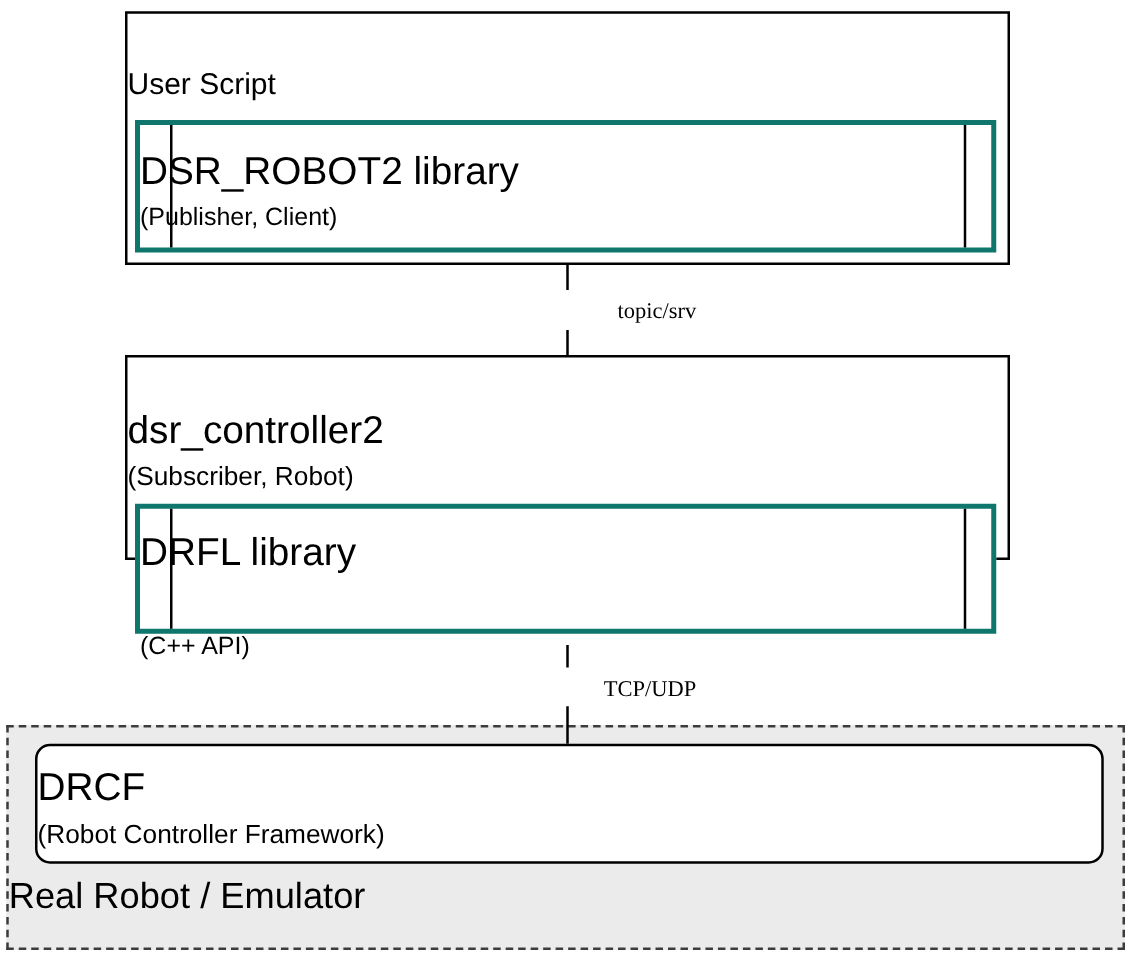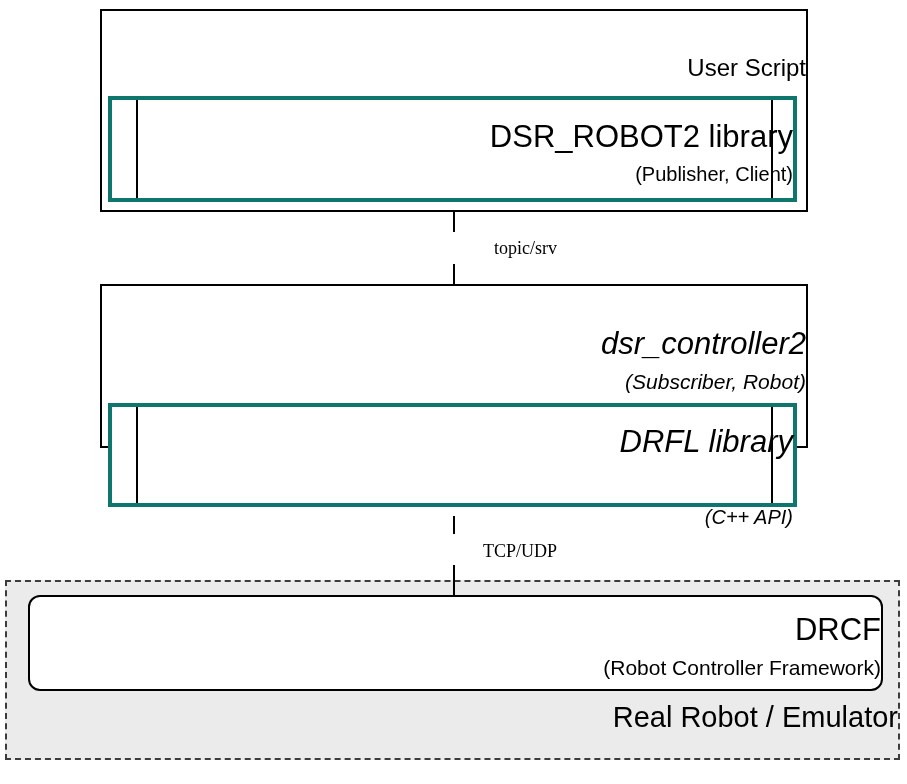--- a/index.html
+++ b/index.html
@@ -8,21 +8,21 @@
     font-family: "Liberation Sans", sans-serif;
     color: #000000;
   }
   .canvas {
     position: relative;
     width: 907px;
     height: 784px;
     background: #ffffff;
     overflow: hidden;
   }
-  .ctext { text-align: right; left: 0; right: 0; }
+  .ctext { text-align: left; left: 0; right: 0; }
 
   
   .node-box {
     position: absolute;
     border: 2px solid #000000;
     background: #ffffff;
   }
   .node-title {
     position: absolute;
     font-size: 24px;
@@ -120,28 +120,28 @@
       <div class="lib-bar right"></div>
       <div class="lib-title ctext" style="top:17px;">DSR_ROBOT2 library</div>
       <div class="lib-subtitle ctext" style="top:61px;">(Publisher, Client)</div>
     </div>
   </div>
 
   <div class="vline" style="left:453px; top:212px; height:20px;"></div>
   <div class="conn-label" style="left:357px; top:236px;">topic/srv</div>
   <div class="vline" style="left:453px; top:264px; height:20px;"></div>
 
-  <div class="node-box" style="left:100px; top:284px; width:708px; height:164px;font-style:italic;">
+  <div class="node-box" style="left:100px; top:284px; width:708px; height:164px;">
     <div class="node-title-big ctext" style="top:38px;">dsr_controller2</div>
     <div class="node-subtitle ctext" style="top:83px;">(Subscriber, Robot)</div>
 
     <div class="lib-box" style="left:6px; top:117px; width:689px; height:104px;">
       <div class="lib-bar left"></div>
       <div class="lib-bar right"></div>
-      <div class="lib-title ctext" style="top:15px;padding-left:23px;">DRFL library</div>
+      <div class="lib-title ctext" style="top:15px;">DRFL library</div>
       <div class="lib-subtitle ctext" style="top:59px;margin-top:38px;">(C++ API)</div>
     </div>
   </div>
 
   <div class="vline" style="left:453px; top:516px; height:18px;"></div>
   <div class="conn-label" style="left:357px; top:539px;">TCP/UDP</div>
   <div class="vline" style="left:453px; top:565px; height:30px; z-index:2;"></div>
 
   <div class="robot-region">
     <div class="drcf-box">

